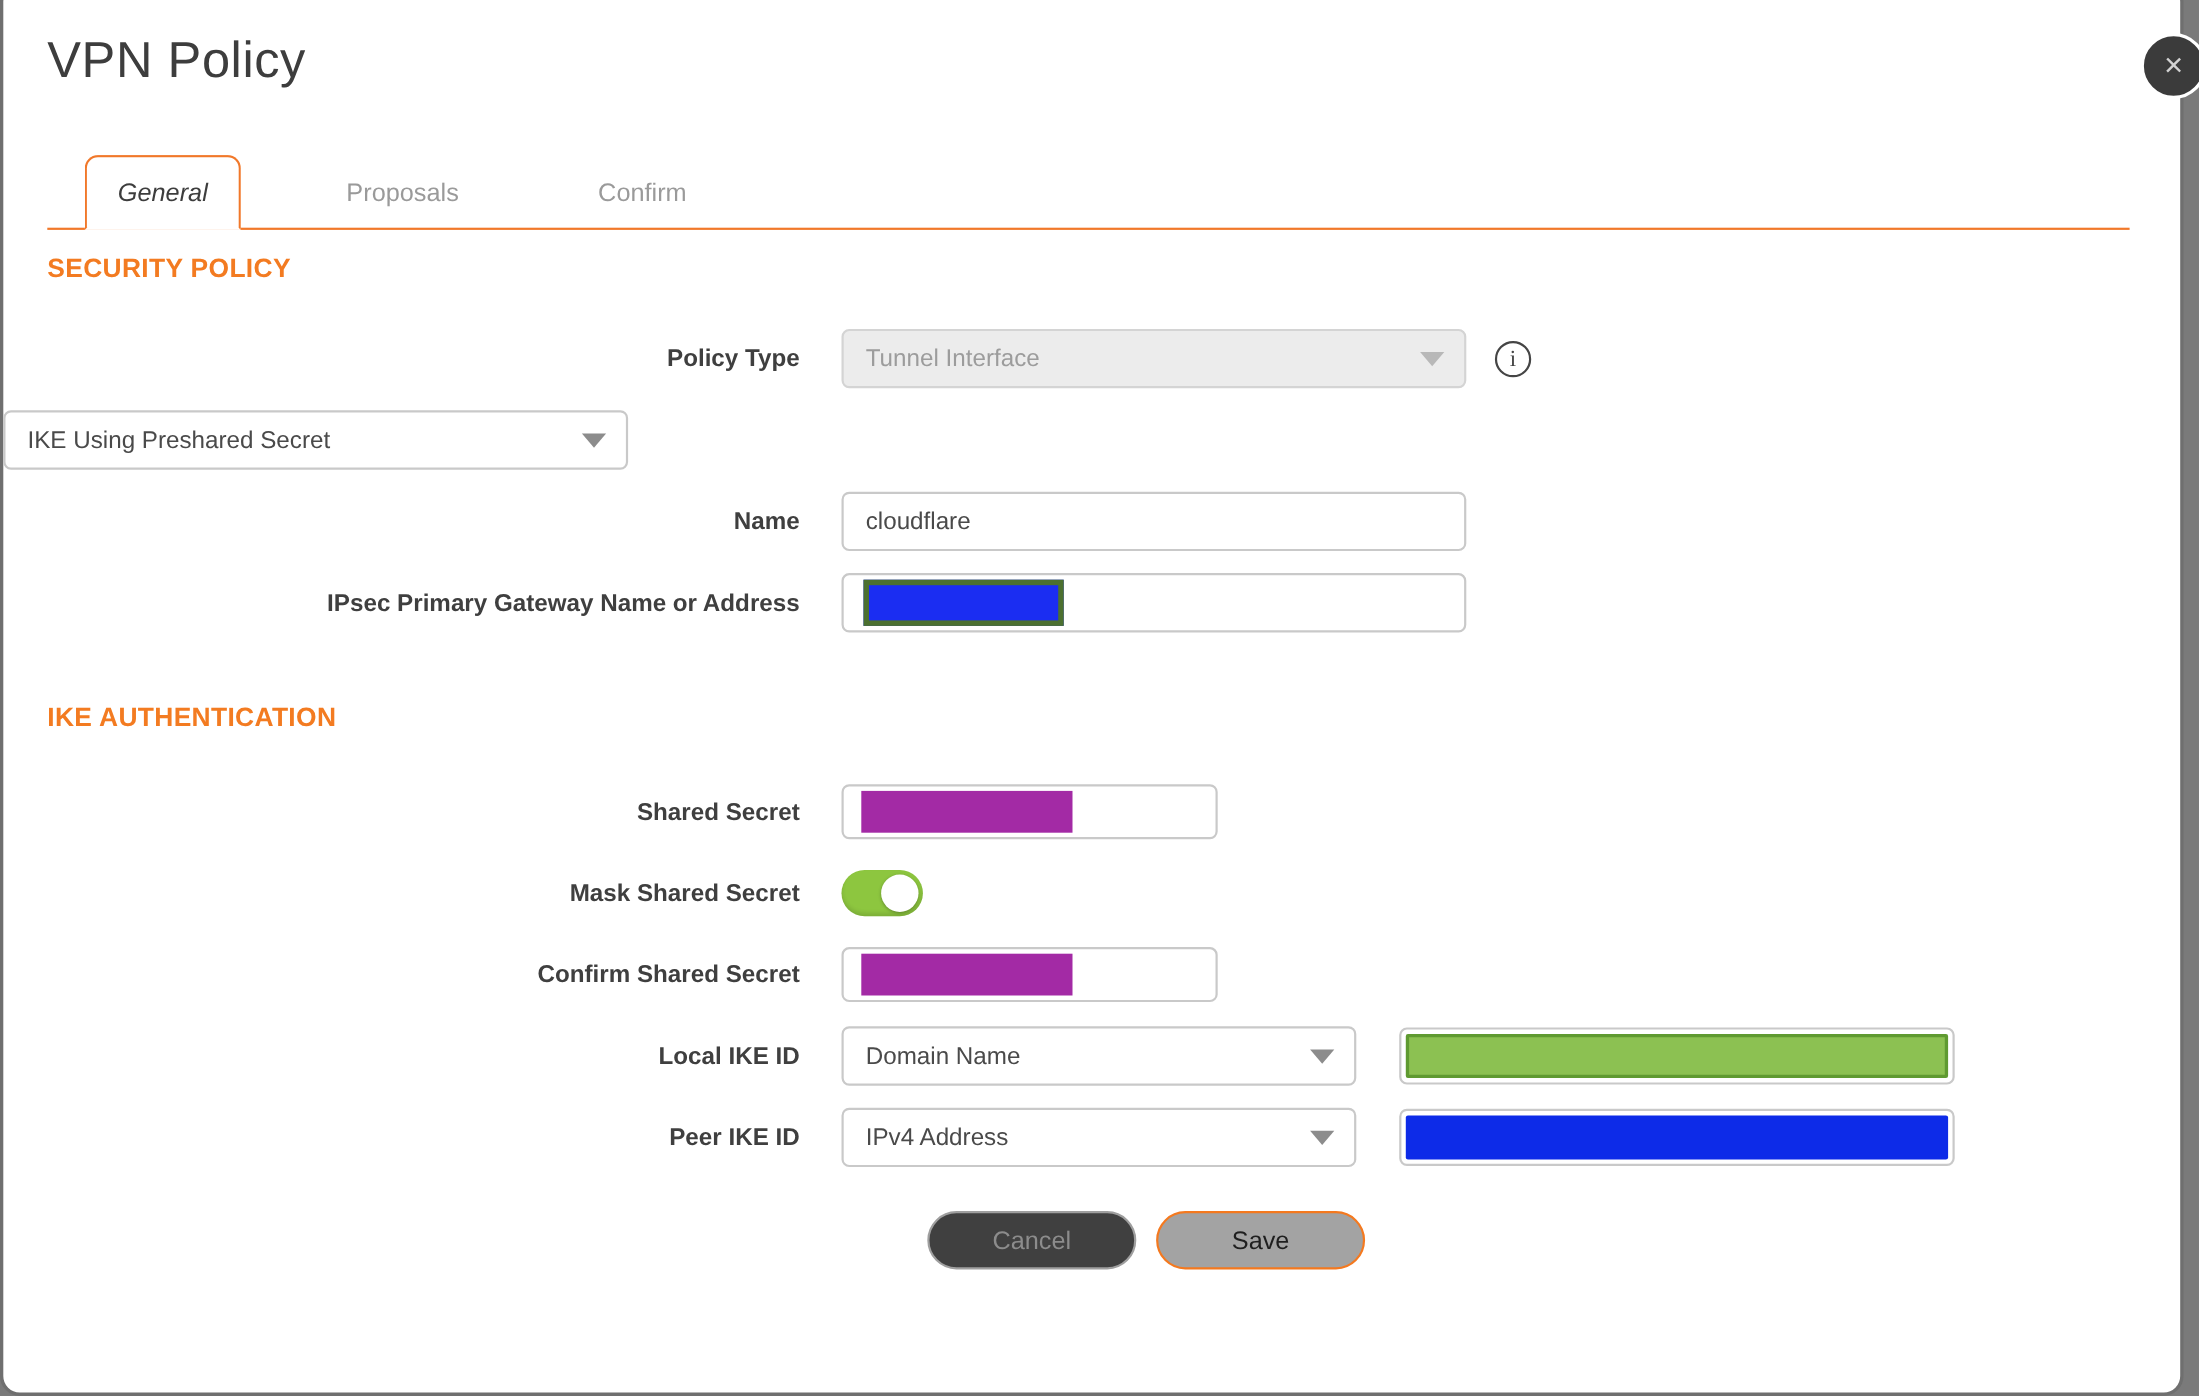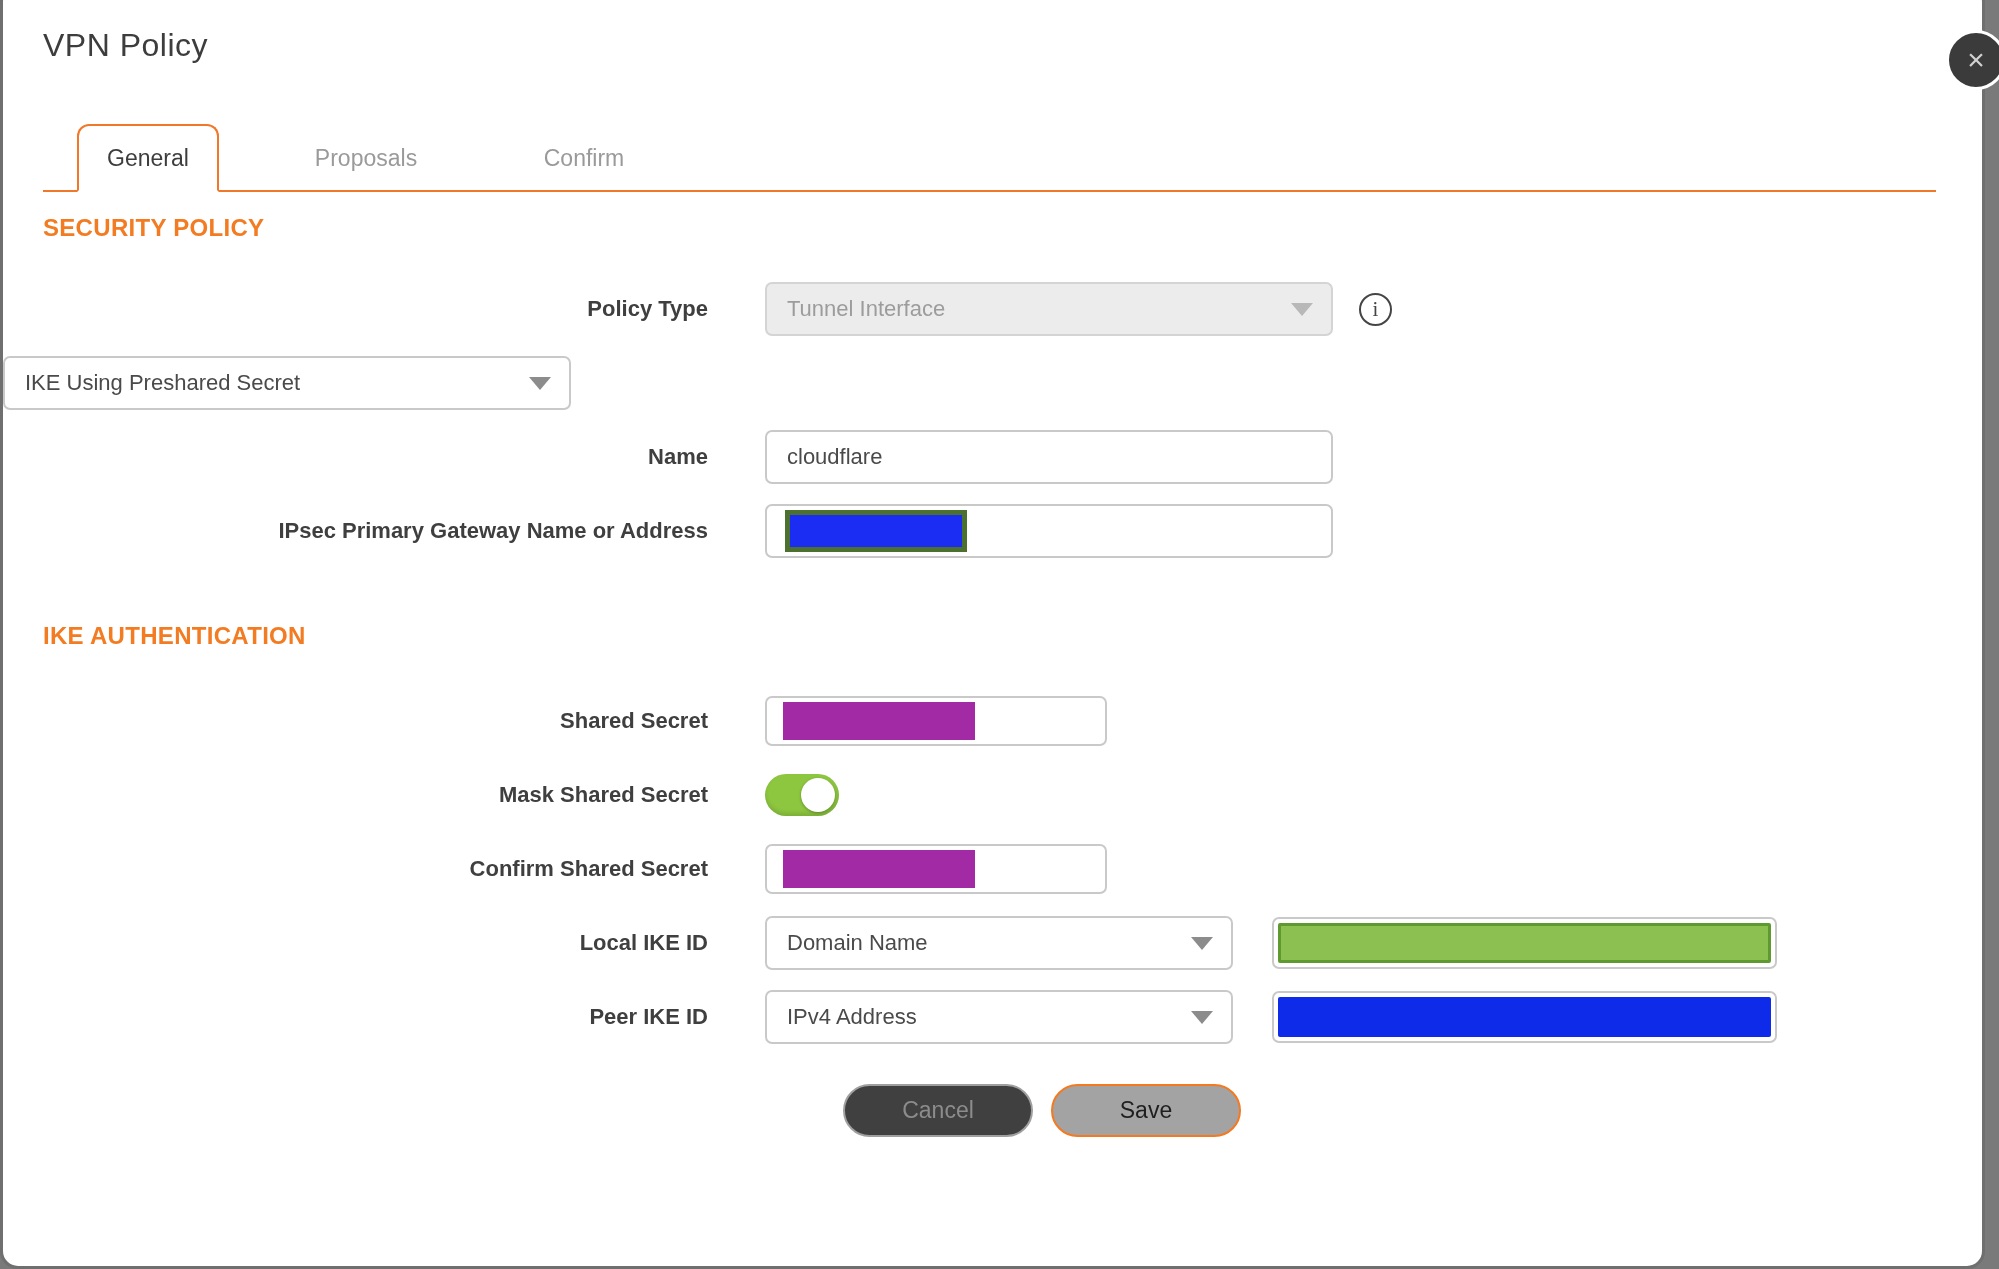--- a/index.html
+++ b/index.html
@@ -27,21 +27,21 @@
     border: 3px solid #ffffff;
     color: #d2d2d2;
     font-size: 30px;
     line-height: 54px;
     text-align: center;
     cursor: pointer;
     z-index: 5;
   }
   .dialog-title {
     margin: 40px 0 0 40px;
-    font-size: 32px;
+    font-size: 46px;
     font-weight: 500;
     color: #3d3d3d;
     letter-spacing: 0.5px;
   }
   
   .tabbar {
     display: flex;
     align-items: flex-end;
     margin: 58px 46px 0 40px;
     border-bottom: 2px solid #f1782a;
@@ -52,21 +52,21 @@
     height: 68px;
     margin-bottom: -2px;
     display: flex;
     align-items: center;
     justify-content: center;
     font-size: 23px;
     color: #9a9a9a;
     cursor: pointer;
     margin-right: 76px;
   }
-  .tab.first { margin-left: 34px; }
+  .tab.first { margin-left: 34px; font-style: italic; }
   .tab.active {
     color: #3d3d3d;
     background: #ffffff;
     border: 2px solid #f1782a;
     border-bottom: 2px solid #ffffff;
     border-radius: 12px 12px 0 0;
   }
   
   .section-header {
     margin: 22px 0 0 40px;
@@ -79,21 +79,21 @@
   .form-area { margin-top: 40px; }
   .form-area.ike { margin-top: 44px; }
   .form-row {
     display: flex;
     align-items: center;
     margin-bottom: 20px;
     min-height: 54px;
   }
   .row-label {
     width: 762px;
-    padding-right: 57px;
+    padding-right: 38px;
     text-align: right;
     font-size: 22px;
     font-weight: bold;
     color: #3f3f3f;
     flex-shrink: 0;
   }
   
   .select, .text-input {
     position: relative;
     height: 54px;

